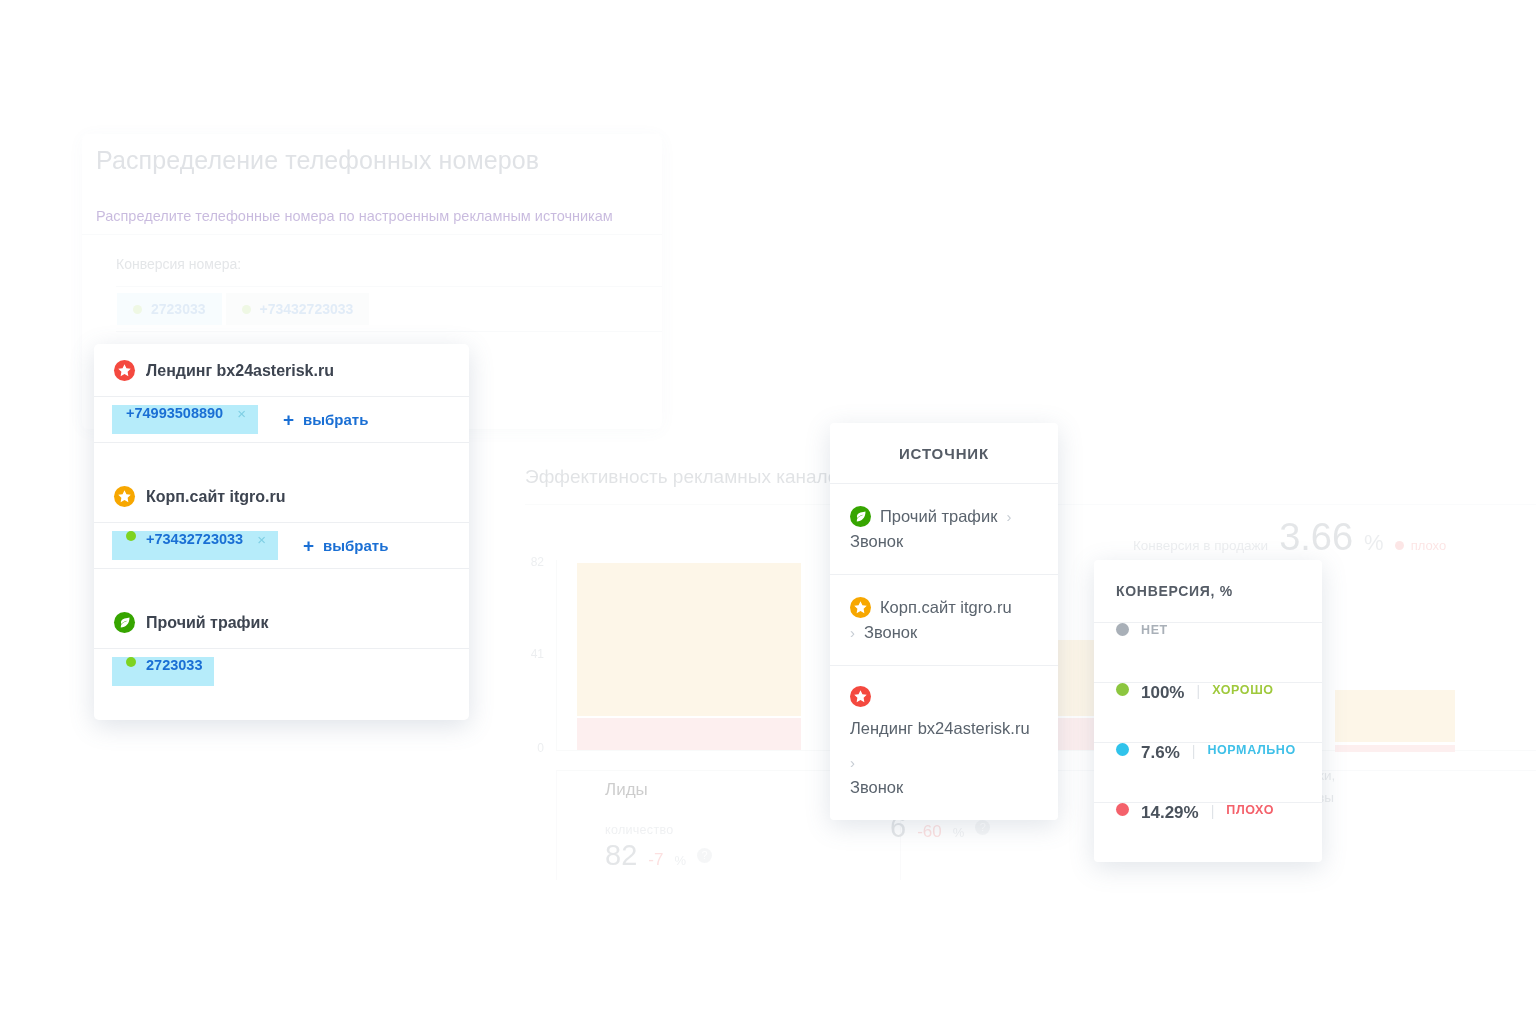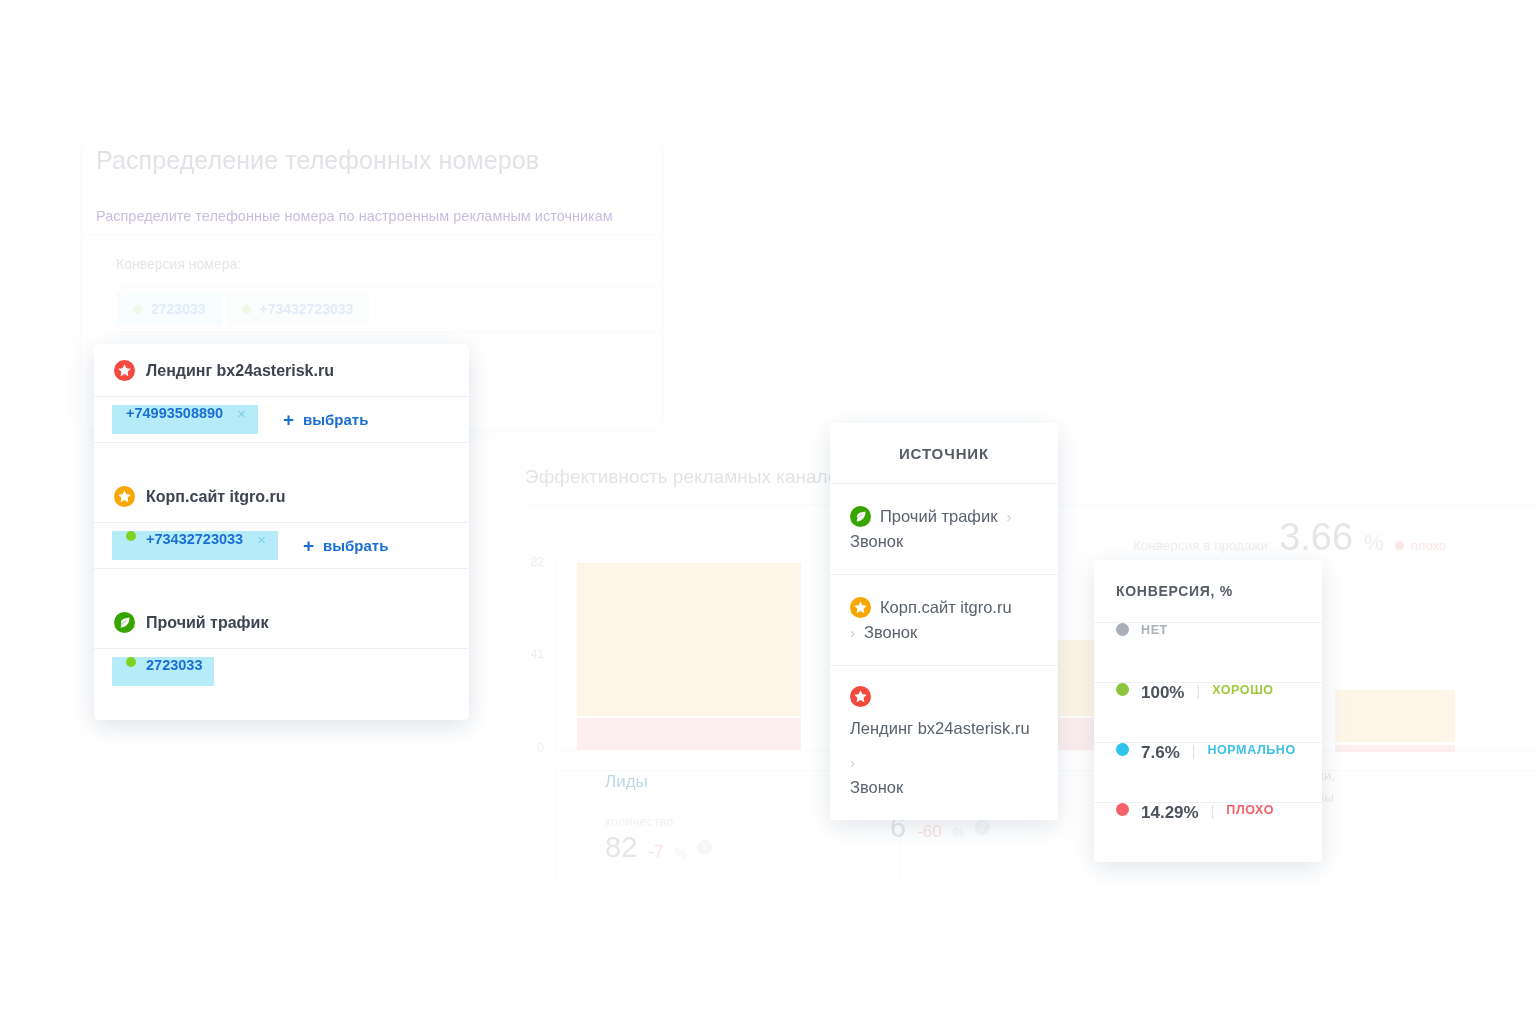--- a/index.html
+++ b/index.html
@@ -63,21 +63,21 @@
   .ytick{
     position:absolute;font-size:12px;color:#b9c0c7;text-align:right;width:24px;
   }
   .axis-v{position:absolute;width:1px;background:#e9ecef;}
   .axis-h{position:absolute;height:1px;background:#e9ecef;}
   .bar-seg{position:absolute;}
   .bar-orange{background:#fbdfa8;}
   .bar-pink{background:#fac2c4;}
 
   .metric{position:absolute;}
-  .metric .m-name{font-size:17px;color:#0369a1;}
+  .metric .m-name{font-size:17px;color:#404040;margin-top:8px;}
   .metric .m-cap{font-size:12.5px;color:#c2c8ce;letter-spacing:.3px;margin-top:23px;}
   .metric .m-row{display:flex;align-items:baseline;gap:11px;margin-top:2px;}
   .metric .m-val{font-size:29px;color:#9aa2aa;font-weight:300;}
   .metric .m-delta{font-size:17px;color:#f48a8a;}
   .metric .m-pct{font-size:13px;color:#c2c8ce;}
   .metric .m-info{
     width:15px;height:15px;border-radius:50%;background:#d9dde1;color:#fff;
     font-size:11px;line-height:15px;text-align:center;align-self:center;
   }
   .vsep{position:absolute;width:1px;background:#eceff2;}

